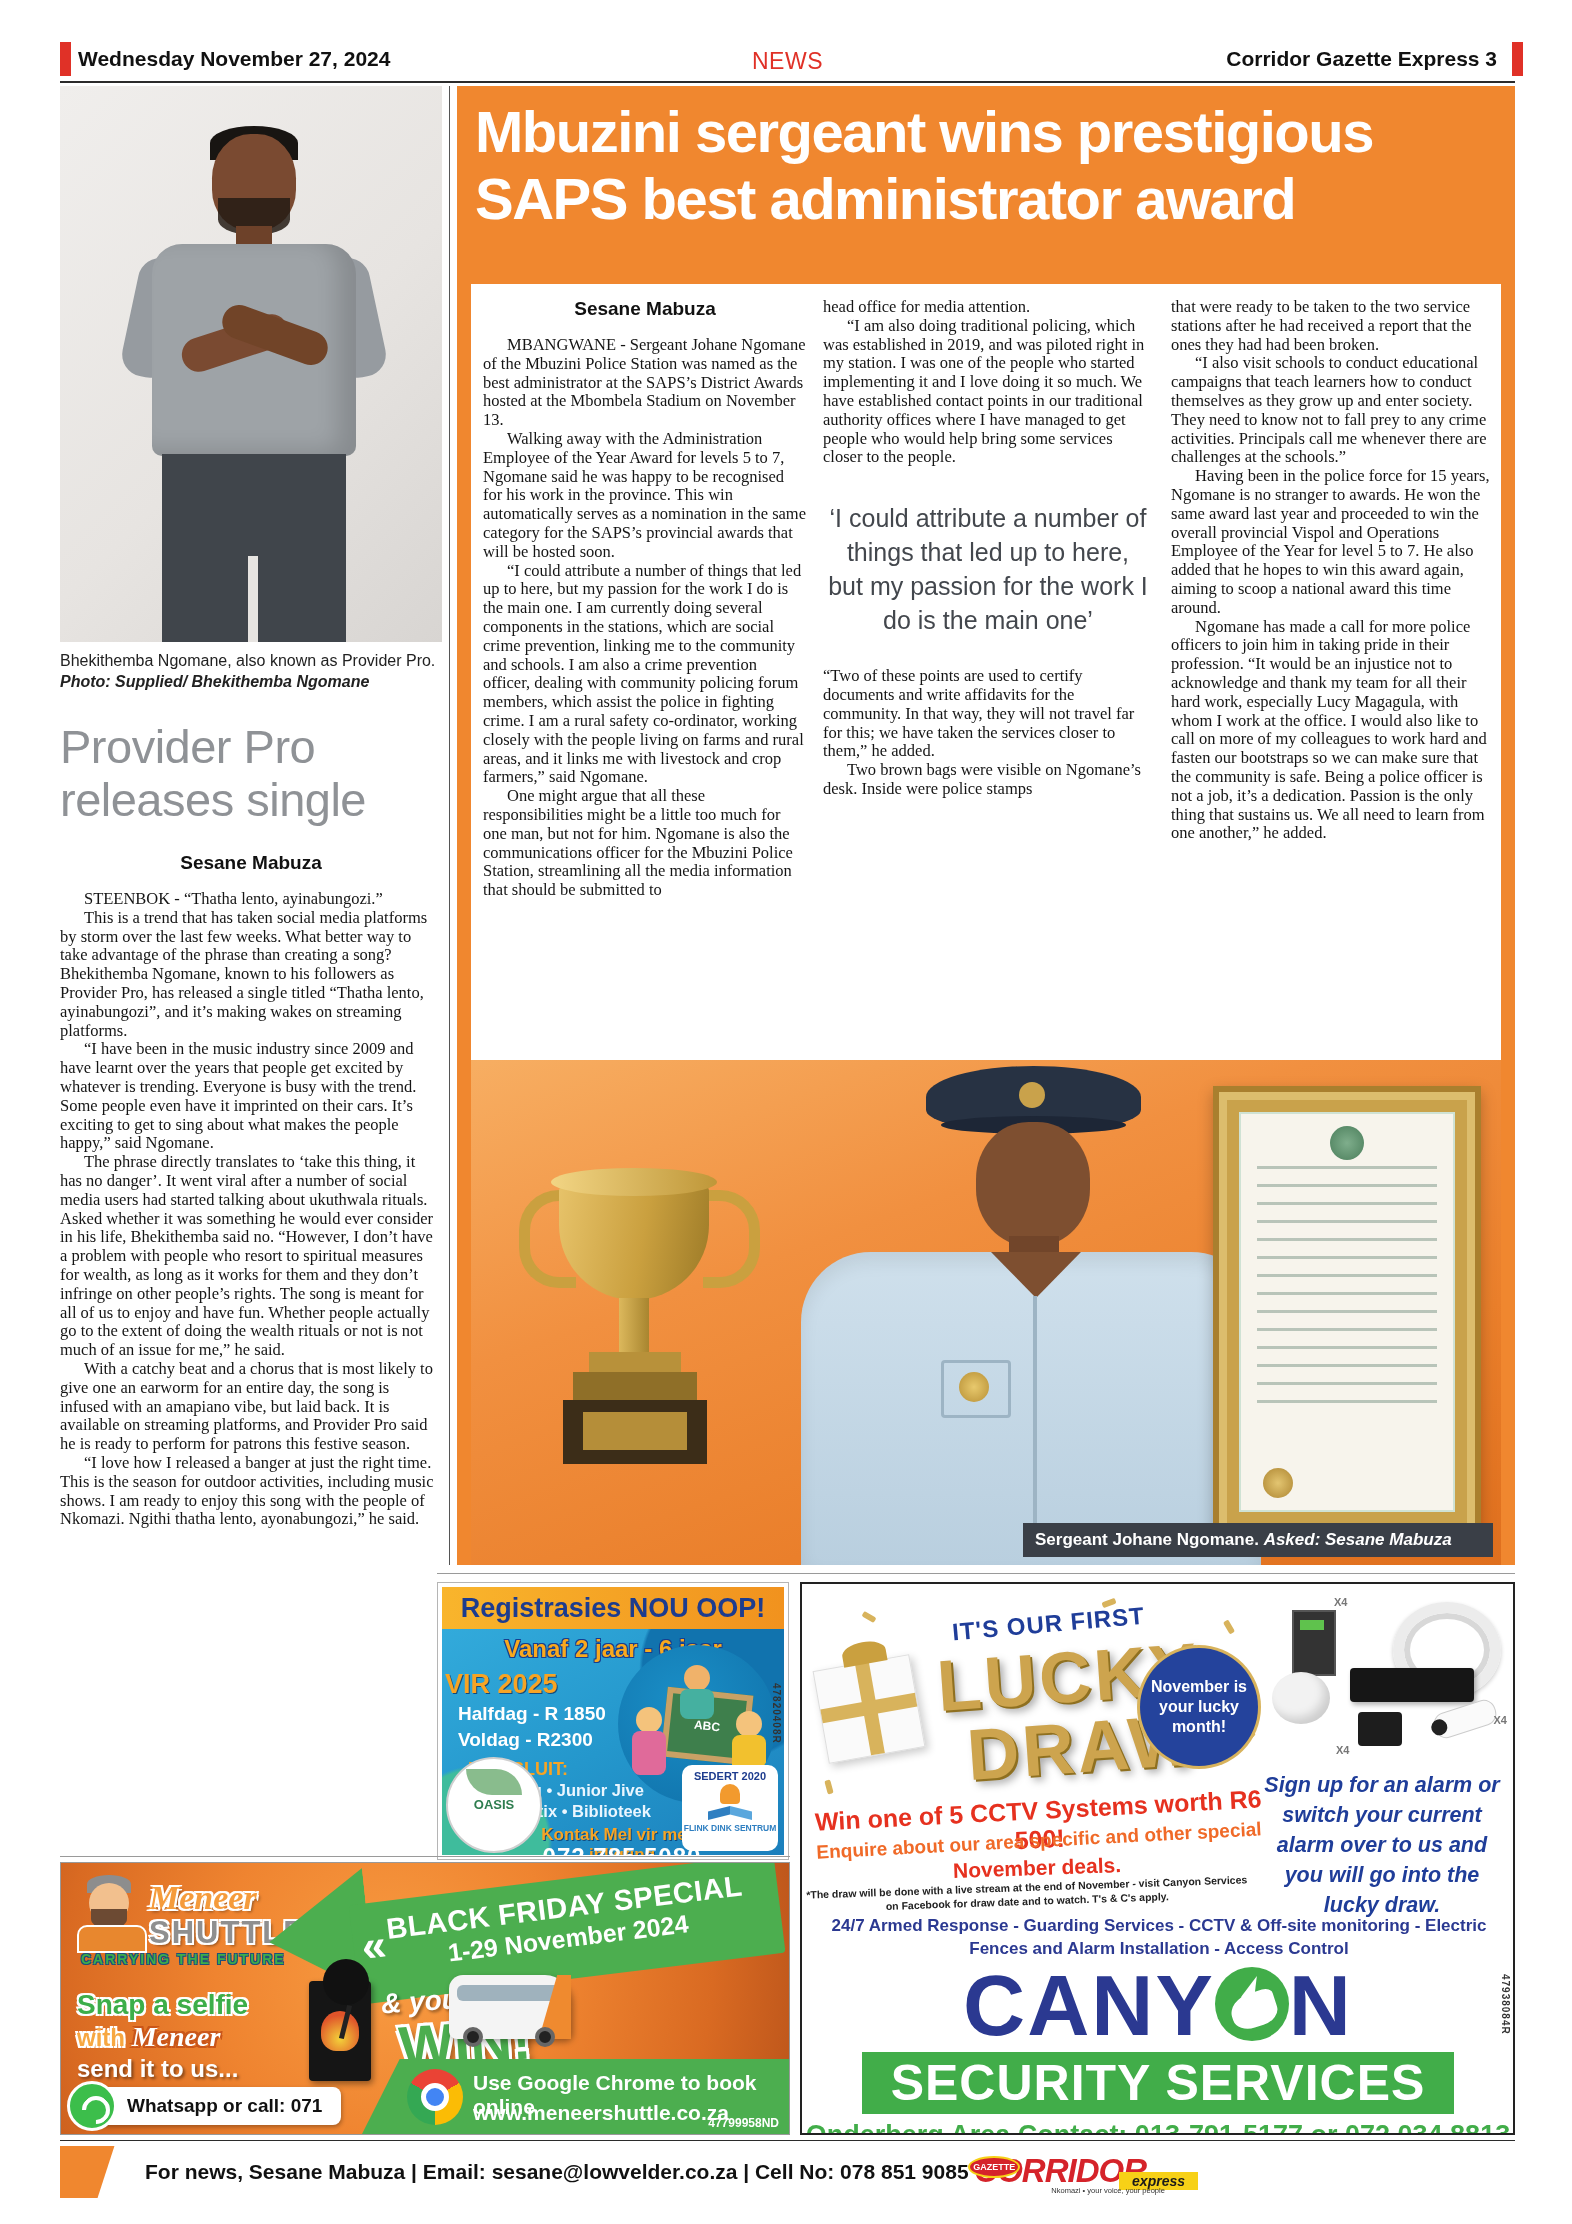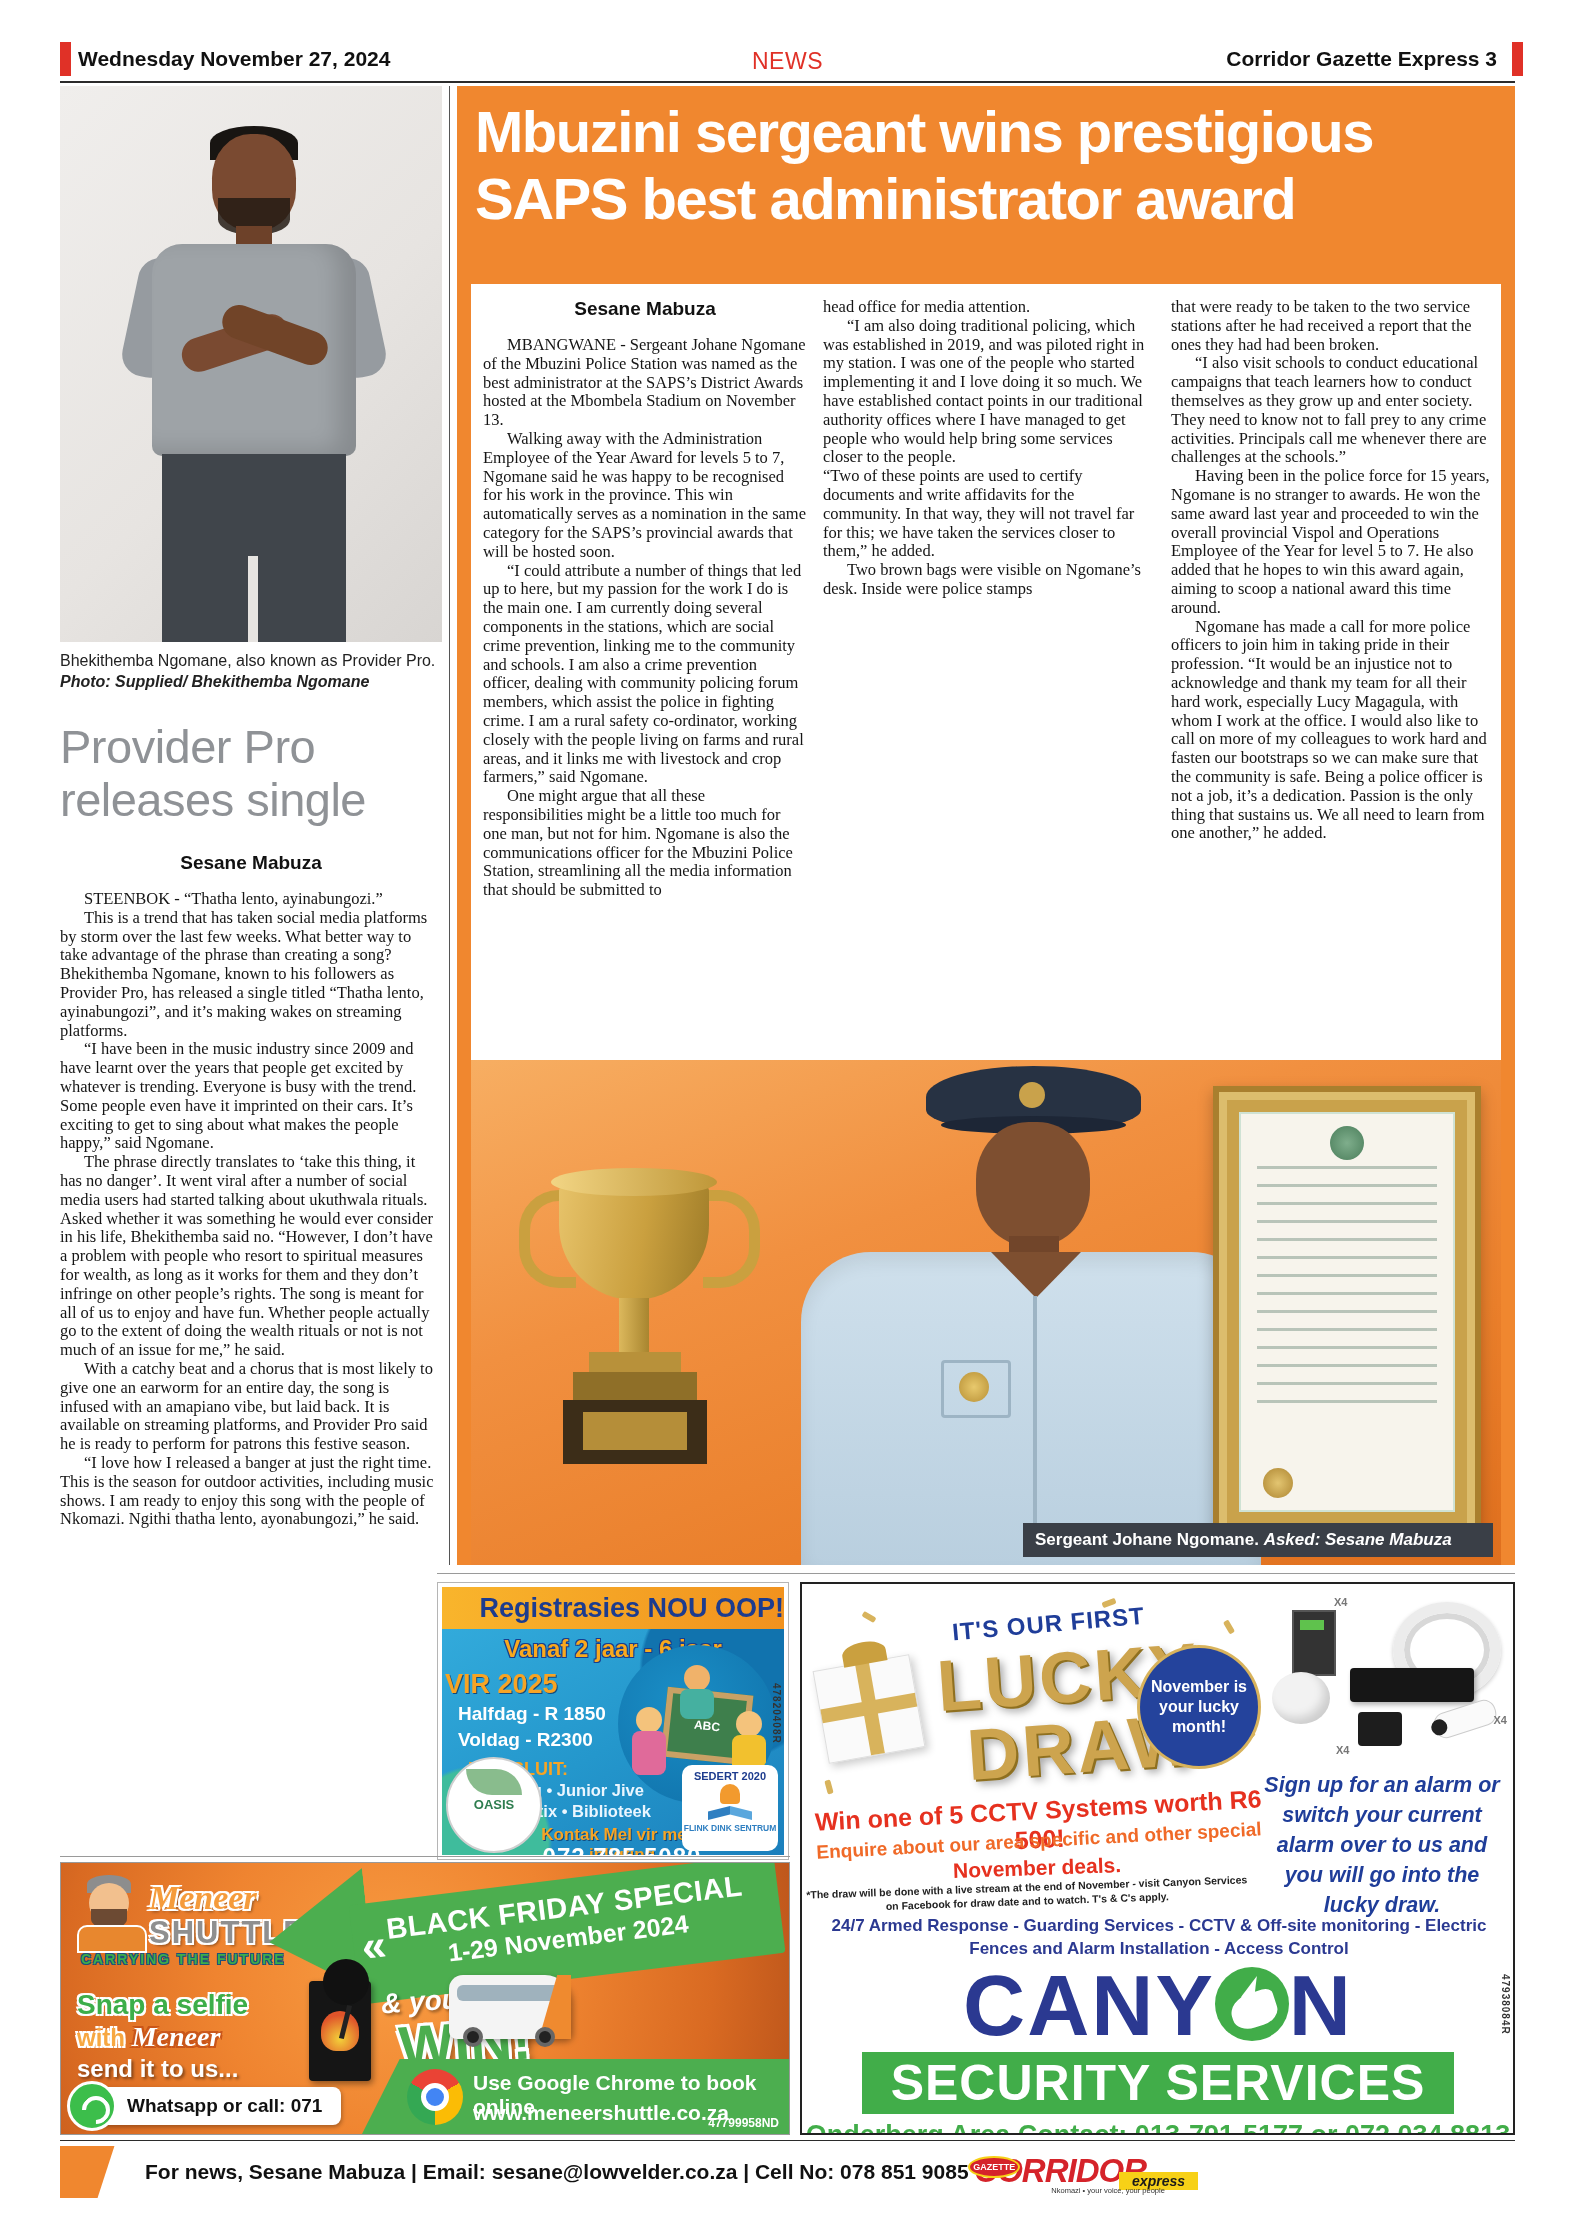--- a/index.html
+++ b/index.html
@@ -82,21 +82,21 @@
   .spcaption{position:absolute;right:8px;bottom:8px;width:470px;height:34px;background:#3a3f47;color:#fff;
              font-weight:bold;font-size:17px;line-height:34px;padding:0 12px;box-sizing:border-box;}
   .spcaption .credit{font-style:italic;}
   
   .adreg{position:absolute;left:437px;top:1582px;width:352px;height:278px;background:#fff;border:1px solid #b5b5b5;box-sizing:border-box;padding:4px;}
   .adreg .inner{position:relative;width:100%;height:100%;overflow:hidden;
      background:radial-gradient(circle at 85% 30%,#1173ae 0 26%,transparent 27%),
                 radial-gradient(circle at 10% 95%,#3fbc9c 0 18%,transparent 19%),
                 linear-gradient(150deg,#35aede 0%,#2497cc 55%,#1b7fbc 100%);}
   .adreg .band{position:absolute;left:0;top:0;right:0;height:42px;background:linear-gradient(90deg,#f9b52c,#f1921e);
-     color:#1d3c8e;font-weight:800;font-size:27px;text-align:right;line-height:42px;}
+     color:#1d3c8e;font-weight:800;font-size:27px;text-align:center;line-height:42px;}
   .adreg .sub{position:absolute;left:0;right:0;top:48px;text-align:center;color:#f9a91e;font-weight:800;font-size:24px;
      text-shadow:-1px -1px 0 #173f8f,1px -1px 0 #173f8f,-1px 1px 0 #173f8f,1px 1px 0 #173f8f;}
   .adreg .vir{position:absolute;left:3px;top:82px;color:#f7a424;font-weight:800;font-size:27px;text-shadow:1px 1px 0 #114a7e;}
   .adreg .p1{position:absolute;left:16px;top:116px;color:#fff;font-weight:bold;font-size:19px;}
   .adreg .p2{position:absolute;left:16px;top:142px;color:#fff;font-weight:bold;font-size:19px;}
   .adreg .ing{position:absolute;left:26px;top:172px;color:#f7a424;font-weight:800;font-size:18px;}
   .adreg .i1{position:absolute;left:10px;top:194px;color:#eaf6ff;font-weight:bold;font-size:16.5px;}
   .adreg .i2{position:absolute;left:6px;top:215px;color:#eaf6ff;font-weight:bold;font-size:16.5px;}
   .adreg .kontak{position:absolute;left:70px;top:238px;width:220px;text-align:center;color:#f7a424;font-weight:800;font-size:17px;text-shadow:1px 1px 0 #114a7e;}
   .adreg .phone{position:absolute;left:70px;top:256px;width:220px;text-align:center;color:#fff;font-weight:800;font-size:24px;letter-spacing:1px;}
@@ -272,20 +272,21 @@
             <p>Walking away with the Administration Employee of the Year Award for levels 5 to 7, Ngomane said he was happy to be recognised for his work in the province. This win automatically serves as a nomination in the same category for the SAPS’s provincial awards that will be hosted soon.</p>
             <p>“I could attribute a number of things that led up to here, but my passion for the work I do is the main one. I am currently doing several components in the stations, which are social crime prevention, linking me to the community and schools. I am also a crime prevention officer, dealing with community policing forum members, which assist the police in fighting crime. I am a rural safety co-ordinator, working closely with the people living on farms and rural areas, and it links me with livestock and crop farmers,” said Ngomane.</p>
             <p>One might argue that all these responsibilities might be a little too much for one man, but not for him. Ngomane is also the communications officer for the Mbuzini Police Station, streamlining all the media information that should be submitted to</p>
           </div>
       </div>
       <div class="col col2">
         <div class="nbody noind">
             <p>head office for media attention.</p>
             <p>“I am also doing traditional policing, which was established in 2019, and was piloted right in my station. I was one of the people who started implementing it and I love doing it so much. We have established contact points in our traditional authority offices where I have managed to get people who would help bring some services closer to the people.</p>
           </div>
+        <div class="pullq">‘I could attribute a number of things that led up to here, but my passion for the work I do is the main one’</div>
         <div class="nbody noind">
             <p>“Two of these points are used to certify documents and write affidavits for the community. In that way, they will not travel far for this; we have taken the services closer to them,” he added.</p>
             <p>Two brown bags were visible on Ngomane’s desk. Inside were police stamps</p>
           </div>
       </div>
       <div class="col col3">
         <div class="nbody noind">
             <p>that were ready to be taken to the two service stations after he had received a report that the ones they had had been broken.</p>
             <p>“I also visit schools to conduct educational campaigns that teach learners how to conduct themselves as they grow up and enter society. They need to know not to fall prey to any crime activities. Principals call me whenever there are challenges at the schools.”</p>
             <p>Having been in the police force for 15 years, Ngomane is no stranger to awards. He won the same award last year and proceeded to win the overall provincial Vispol and Operations Employee of the Year for level 5 to 7. He also added that he hopes to win this award again, aiming to scoop a national award this time around.</p>

